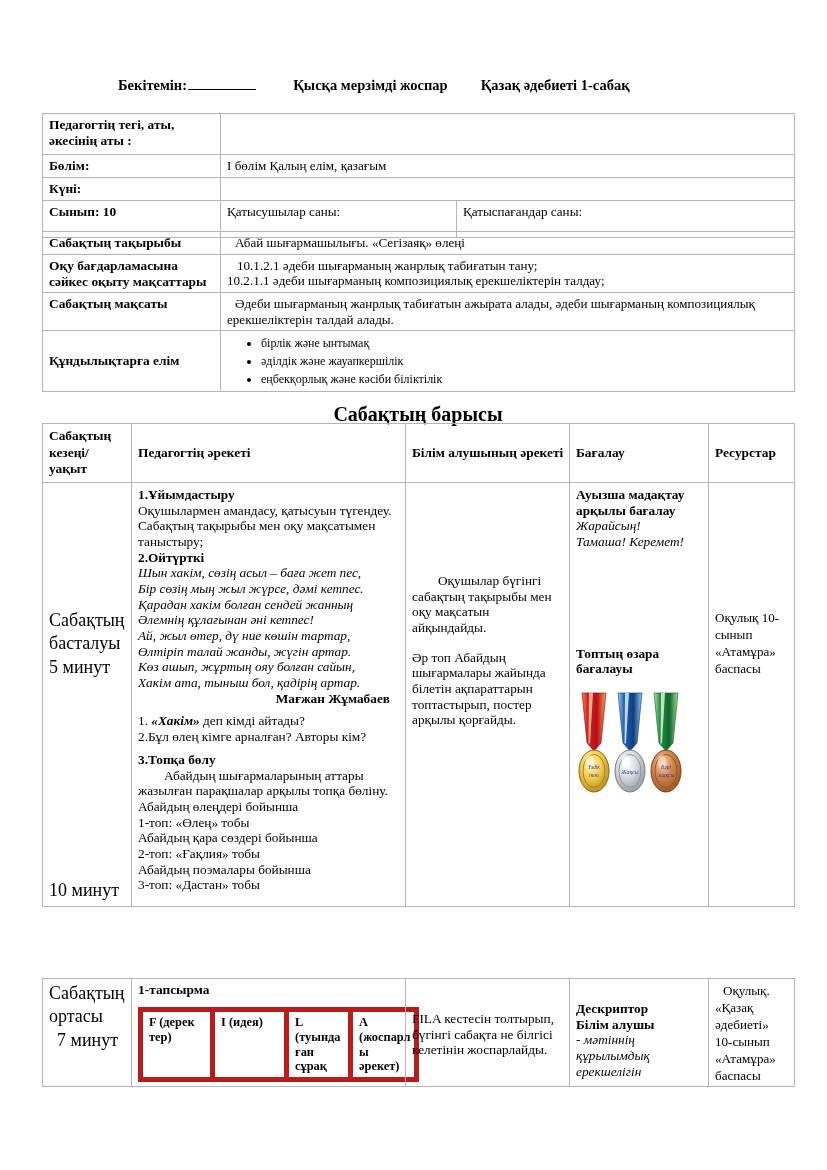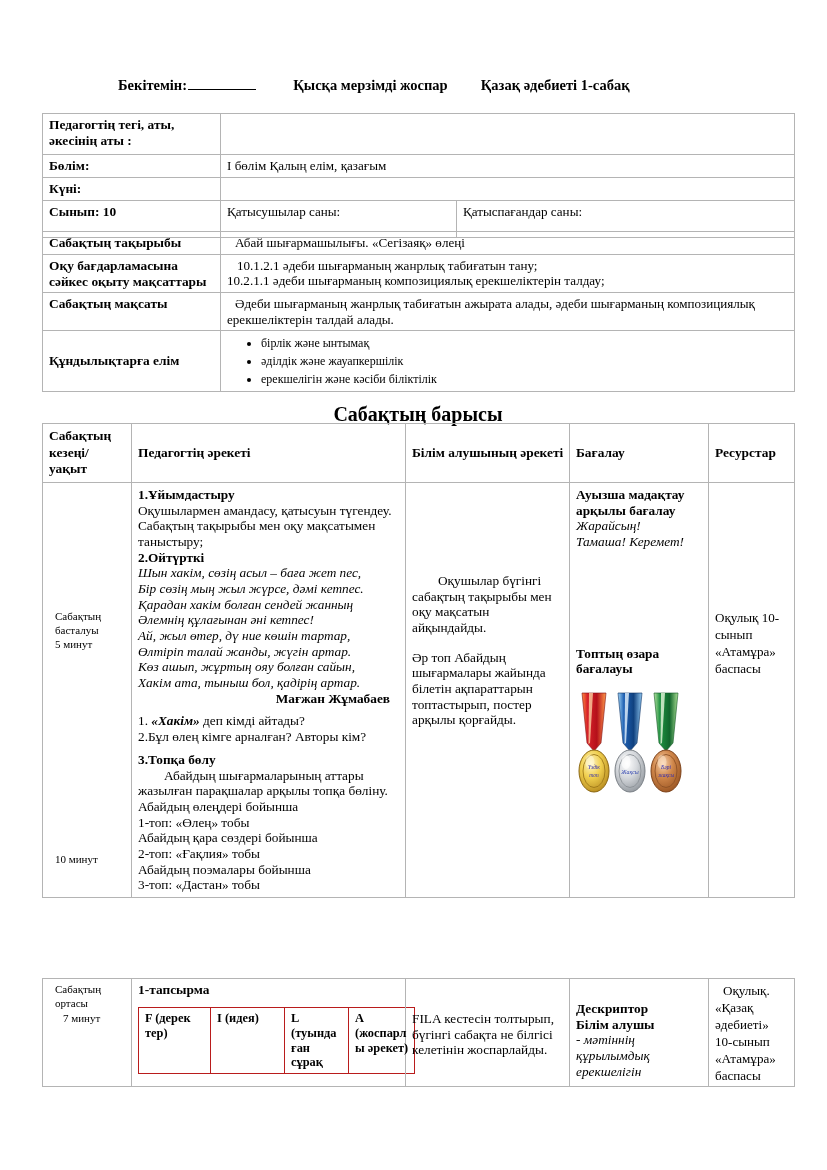--- a/index.html
+++ b/index.html
@@ -115,21 +115,21 @@
   .c-res { width: 86px; }
 
   .cell-txt { font-size: 13.1px; line-height: 1.22; }
   .b { font-weight: bold; }
   .i { font-style: italic; }
   .bi { font-weight: bold; font-style: italic; }
   .right { text-align: right; }
   .pad-t { height: 7px; }
   .indent2 { text-indent: 26px; }
 
-  .stage-cell { font-size: 11px; line-height: 1.3; margin-left: 6px; }
+  .stage-cell { font-size: 18px; line-height: 1.3; }
   .stage-top { padding-top: 122px; }
   .stage-second { padding-top: 200px; }
 
   .student-cell-pad { padding-top: 86px; }
   .student-gap { height: 14px; }
 
   .assess-gap { height: 96px; }
 
   .res-cell { font-size: 13.1px; line-height: 1.3; }
   .res-pad { padding-top: 122px; }
@@ -147,21 +147,21 @@
   #bottom-table { top: 978px; }
   #bottom-table td { padding: 3px 5px 2px 6px; font-family: Liberation Serif, serif; }
 
   table.fila {
     border-collapse: collapse;
     table-layout: fixed;
     width: 276px;
     margin-top: 9px;
   }
   table.fila td {
-    border: 1px solid #b91c1c;
+    border: 5px solid #b91c1c;
     font-size: 12.4px;
     font-weight: bold;
     line-height: 1.2;
     padding: 2px 4px;
     vertical-align: top;
     height: 60px;
   }
   .f1 { width: 72px; }
   .f2 { width: 74px; }
   .f3 { width: 64px; }
@@ -229,21 +229,21 @@
       <tr>
         <td class="lbl">Сабақтың мақсаты</td>
         <td class="val"><span class="ind"></span><span>Әдеби шығарманың жанрлық табиғатын ажырата алады, әдеби шығарманың композициялық ерекшеліктерін талдай алады.</span></td>
       </tr>
       <tr>
         <td class="lbl" style="vertical-align:middle">Құндылықтарға елім</td>
         <td class="val">
           <ul>
             <li>бірлік және ынтымақ</li>
             <li>әділдік және жауапкершілік</li>
-            <li>ерекшелігін және кәсіби біліктілік</li>
+            <li>еңбекқорлық және кәсіби біліктілік</li>
           </ul>
         </td>
       </tr>
     </tbody>
   </table>
 
   <div class="section-heading">Сабақтың барысы</div>
 
   <table class="doc" id="flow-table">
     <colgroup>

